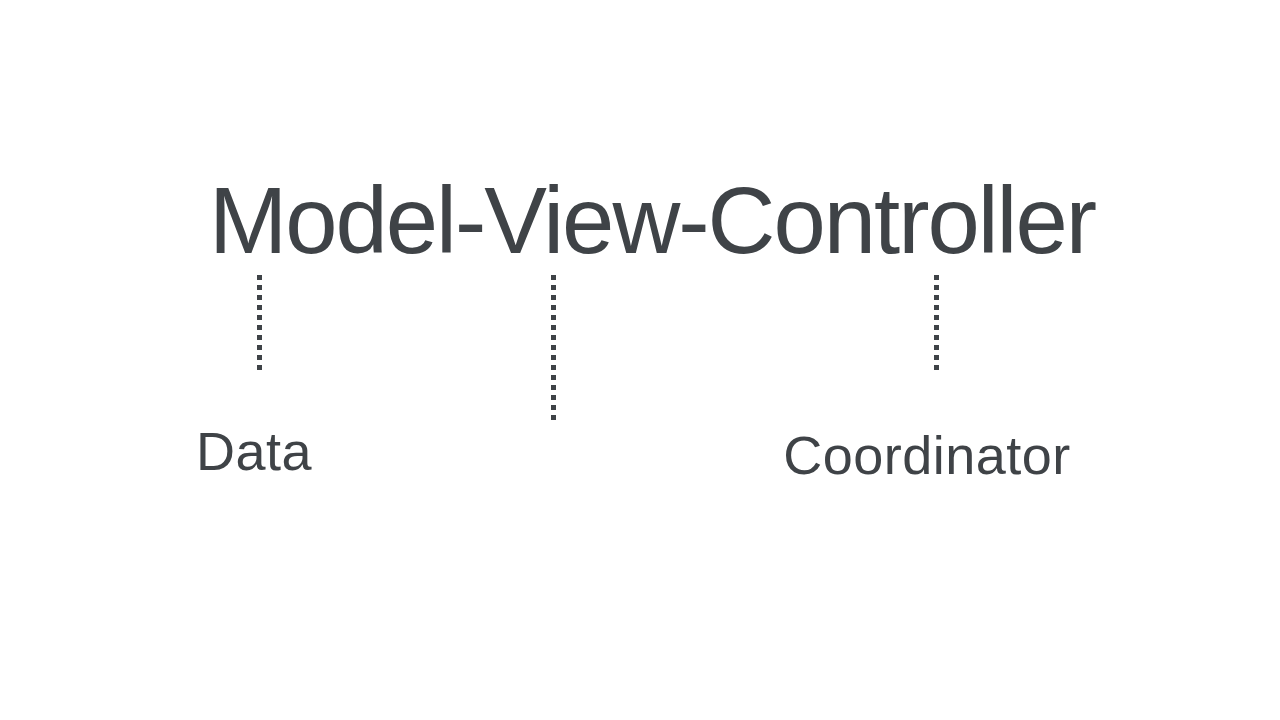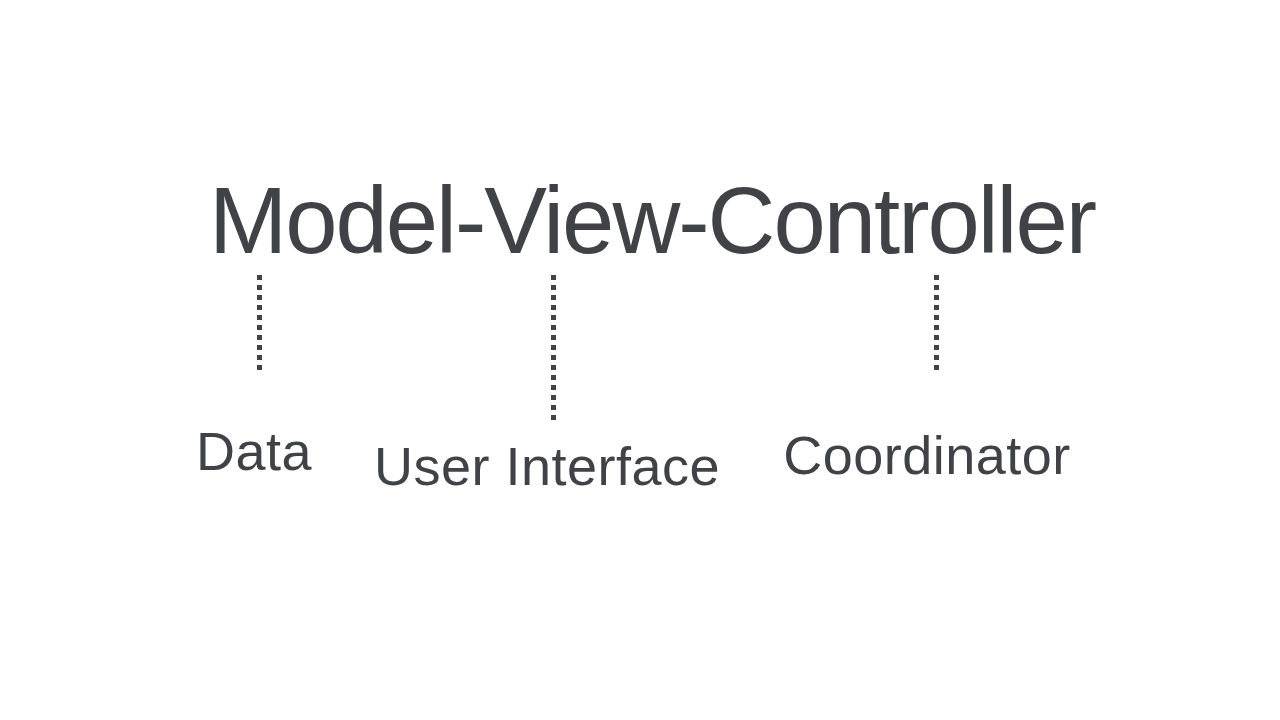--- a/index.html
+++ b/index.html
@@ -65,17 +65,16 @@
   <h1 class="title">Model-View-Controller</h1>
 
   <div class="connector connector-model"></div>
 
   <div class="connector connector-view"></div>
 
   <div class="connector connector-controller"></div>
 
   <div class="annotation annotation-model">Data</div>
 
-  <div class="annotation annotation-view">User Interface</div>
 
   <div class="annotation annotation-controller">Coordinator</div>
 
 </div>
 
 </body></html>

